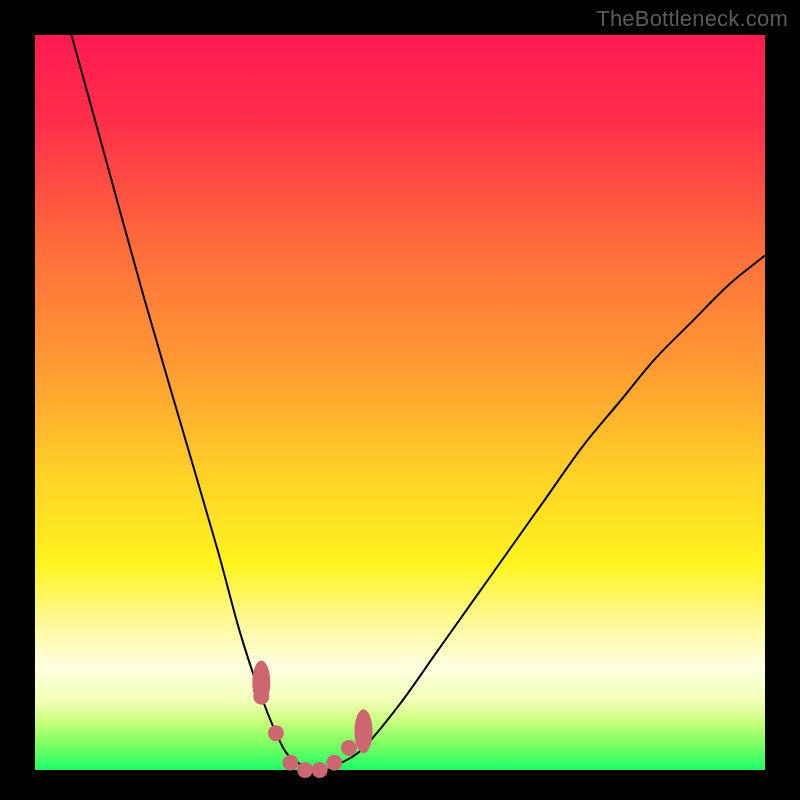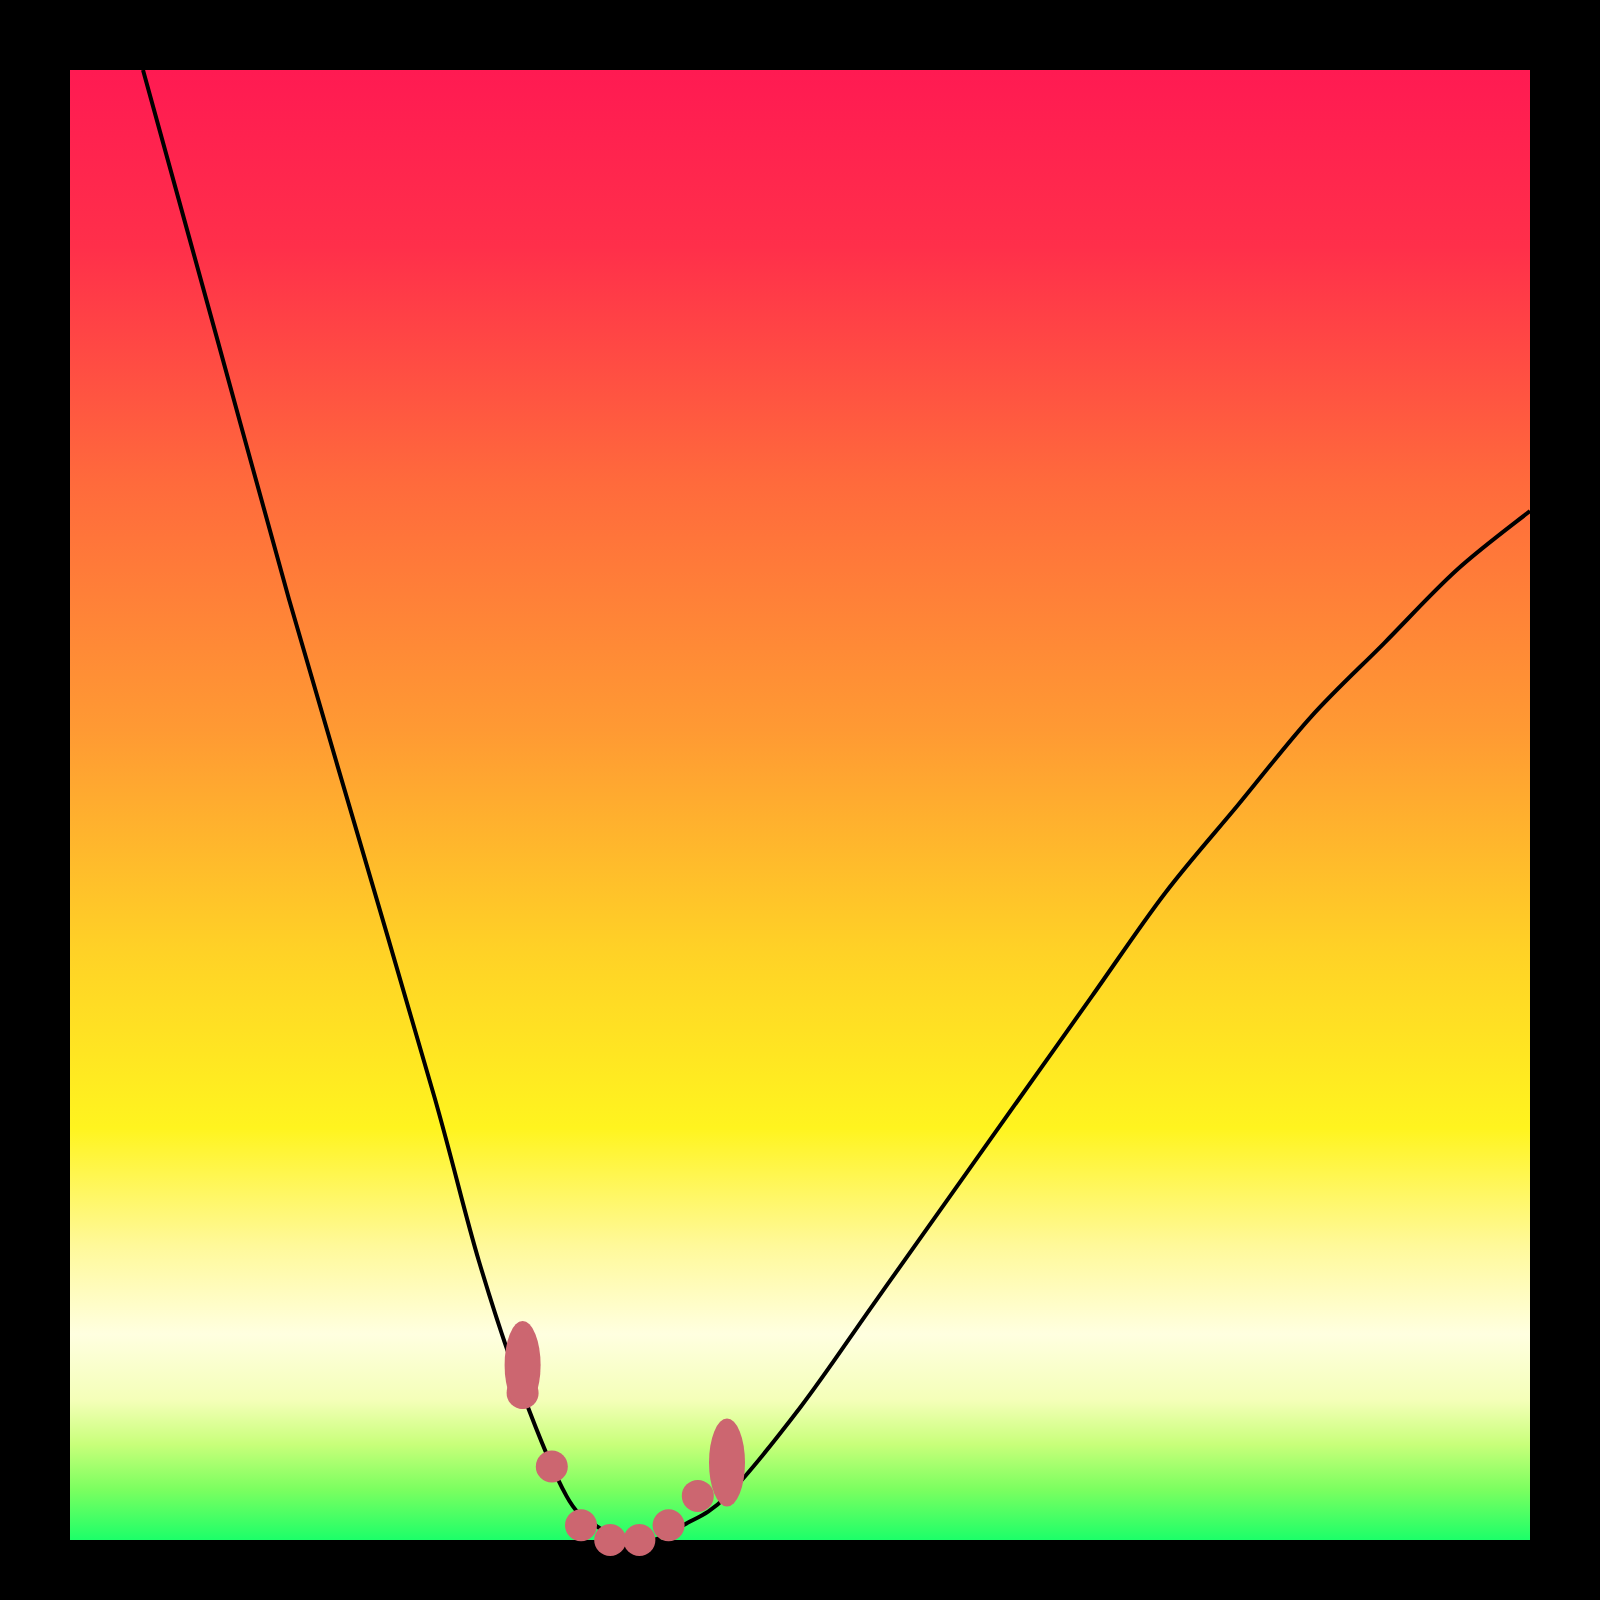--- a/index.html
+++ b/index.html
@@ -67,13 +67,14 @@
         <circle cx="305.1" cy="770" r="8" fill="#cc6670"></circle>
         <circle cx="319.7" cy="770" r="8" fill="#cc6670"></circle>
         <circle cx="334.29999999999995" cy="762.65" r="8" fill="#cc6670"></circle>
         <circle cx="348.9" cy="747.9499999999999" r="8" fill="#cc6670"></circle>
         <circle cx="363.5" cy="733.25" r="8" fill="#cc6670"></circle>
         <ellipse cx="261.3" cy="682.5" rx="9" ry="22" fill="#cc6670"></ellipse>
         <ellipse cx="363.5" cy="731.25" rx="9" ry="22" fill="#cc6670"></ellipse>
       </g>
   </svg>
 
+  <div class="watermark">TheBottleneck.com</div>
 </div>
 
 </body></html>

